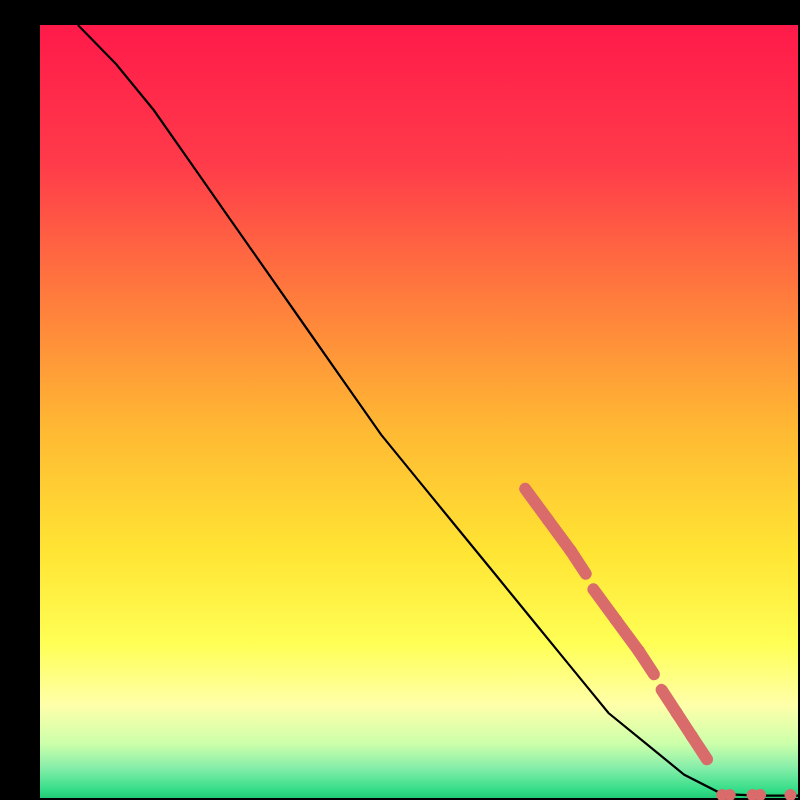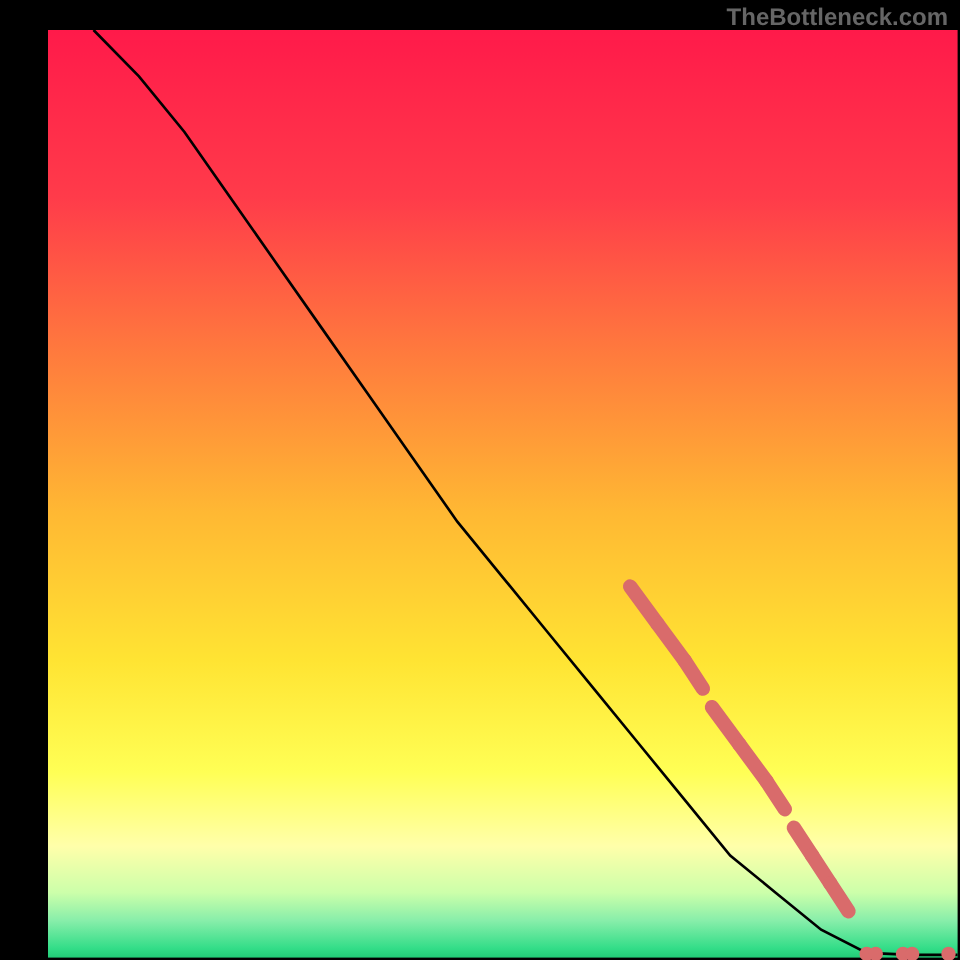--- a/index.html
+++ b/index.html
@@ -71,14 +71,13 @@
       </g>
 
     <g id="highlight-points">
         <circle cx="722.2" cy="794.908" r="6" fill="#d96b6b"></circle>
         <circle cx="729.78" cy="794.908" r="6" fill="#d96b6b"></circle>
         <circle cx="752.52" cy="794.908" r="6" fill="#d96b6b"></circle>
         <circle cx="760.1" cy="794.908" r="6" fill="#d96b6b"></circle>
         <circle cx="790.42" cy="794.908" r="6" fill="#d96b6b"></circle>
       </g>
   </svg>
-  <div class="watermark">TheBottleneck.com</div>
 </div>
 
 </body></html>

